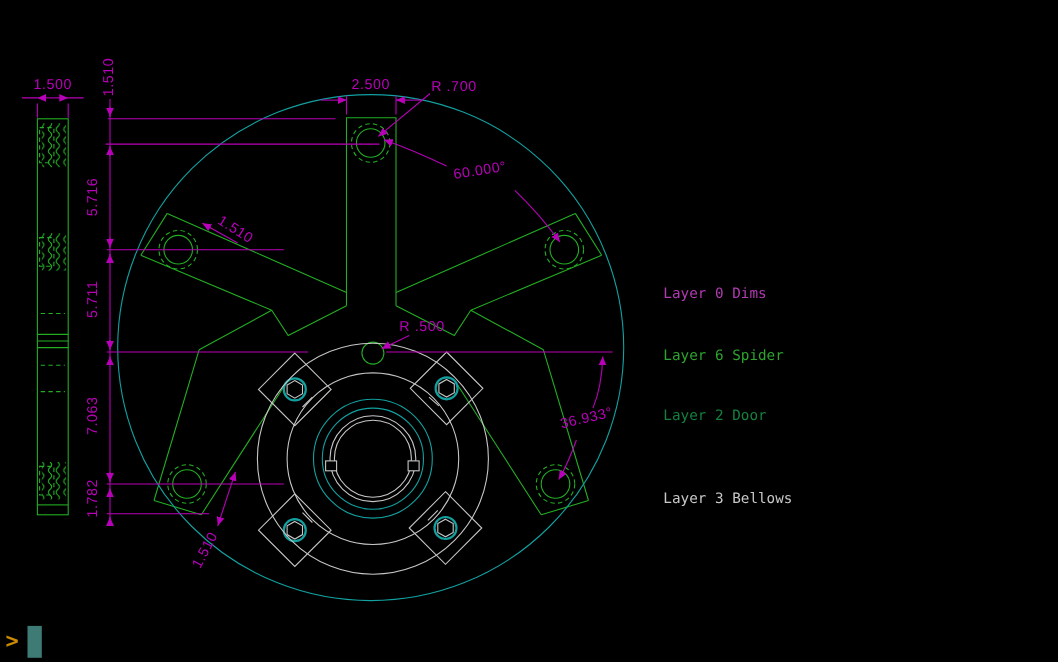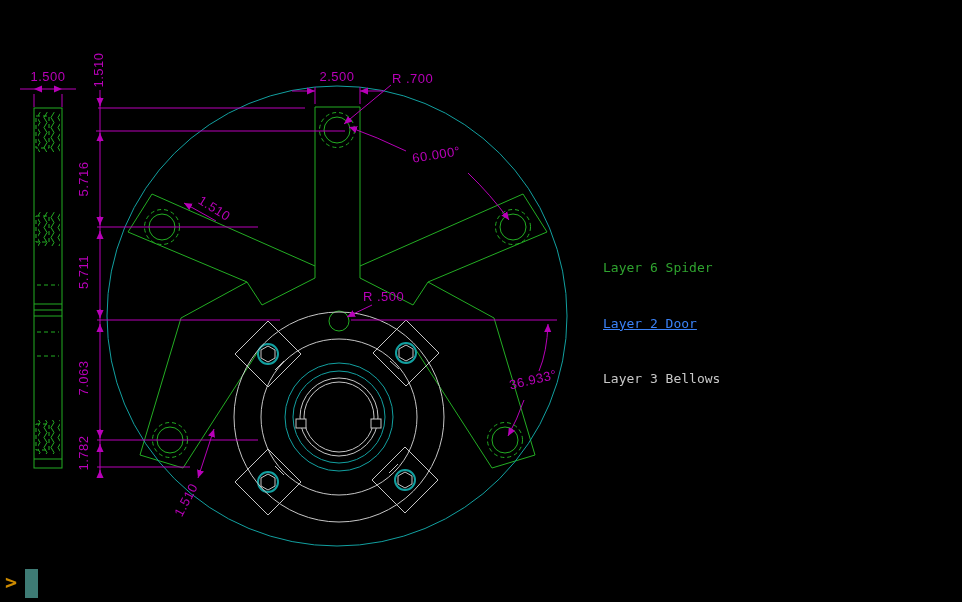--- a/index.html
+++ b/index.html
@@ -166,21 +166,22 @@
     <text x="392" y="83" class="dims-text">R .700</text>
     <text transform="translate(437,159) rotate(-9)" text-anchor="middle" class="dims-text">60.000°</text>
     <text transform="translate(212,212) rotate(32)" text-anchor="middle" class="dims-text">1.510</text>
     <text x="363" y="301" class="dims-text">R .500</text>
     <text transform="translate(534,384) rotate(-13)" text-anchor="middle" class="dims-text">36.933°</text>
     <text transform="translate(190,502) rotate(-62)" text-anchor="middle" class="dims-text">1.510</text>
   </g>
 </svg>
 
 <div class="legend">
+  <div class="legend-line" style="color: rgb(178, 58, 178);">Layer 0 Dims</div>
   <div class="legend-line" style="color: rgb(47, 163, 47);">Layer 6 Spider</div>
-  <div class="legend-line" style="color: #3b82f6; text-decoration: underline;">Layer 2 Door</div>
-  <div class="legend-line" style="color: rgb(200, 200, 200);">Layer 3 Bellows</div>
+  <div class="legend-line" style="color: #15803d;">Layer 2 Door</div>
+  <div class="legend-line" style="color: rgb(200, 200, 200); margin-top: 19px;">Layer 3 Bellows</div>
 </div>
 
 <div class="command-line">
   <span class="prompt-char">&gt;</span>
   <span class="cursor-block"></span>
 </div>
 
 </body></html>

